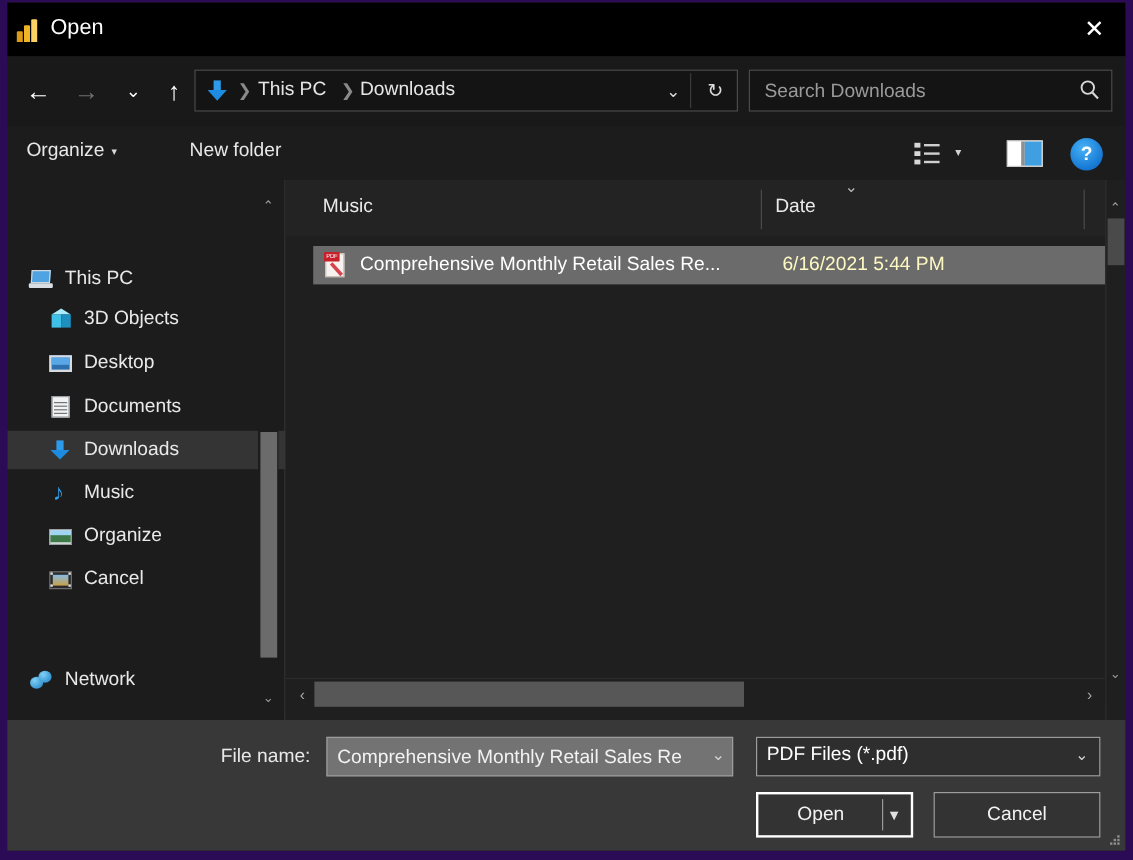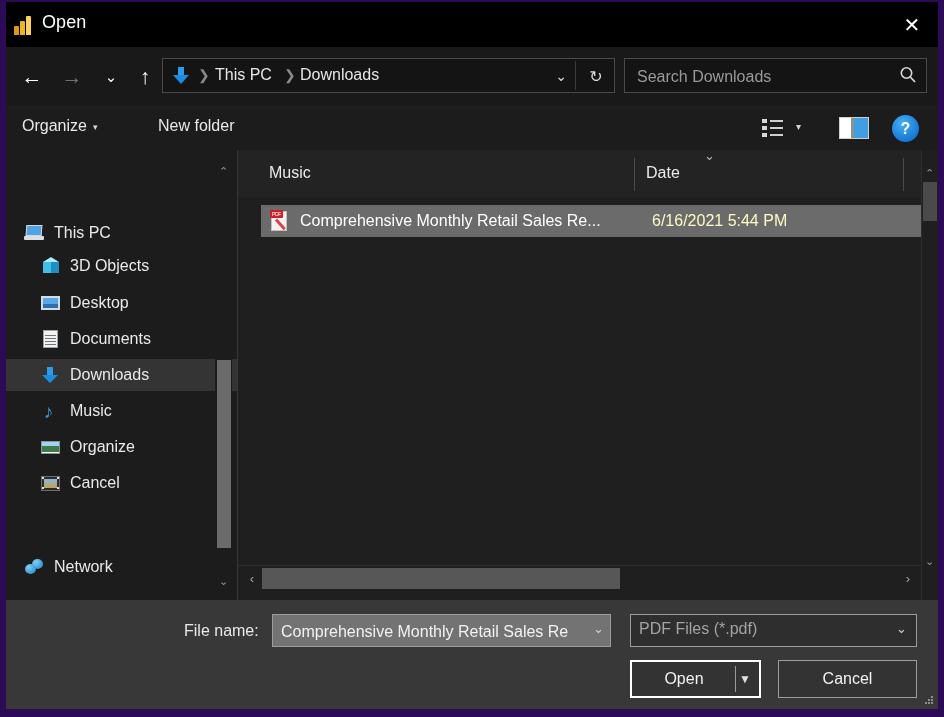--- a/index.html
+++ b/index.html
@@ -641,21 +641,21 @@
     position: absolute;
     left: 624px; top: 14px;
     width: 287px; height: 33px;
     border: 1px solid #9c9c9c;
     background: #2e2e2e;
     box-sizing: border-box;
   }
   .ft-text {
     position: absolute;
     left: 8px; top: 5px;
-    color: #a3a3a3;
+    color: #ffffff;
     font-size: 16px;
     text-align: center;
   }
   .ft-caret {
     position: absolute;
     right: 9px; top: 6px;
     color: #d6d6d6;
     font-size: 13px;
   }
 

